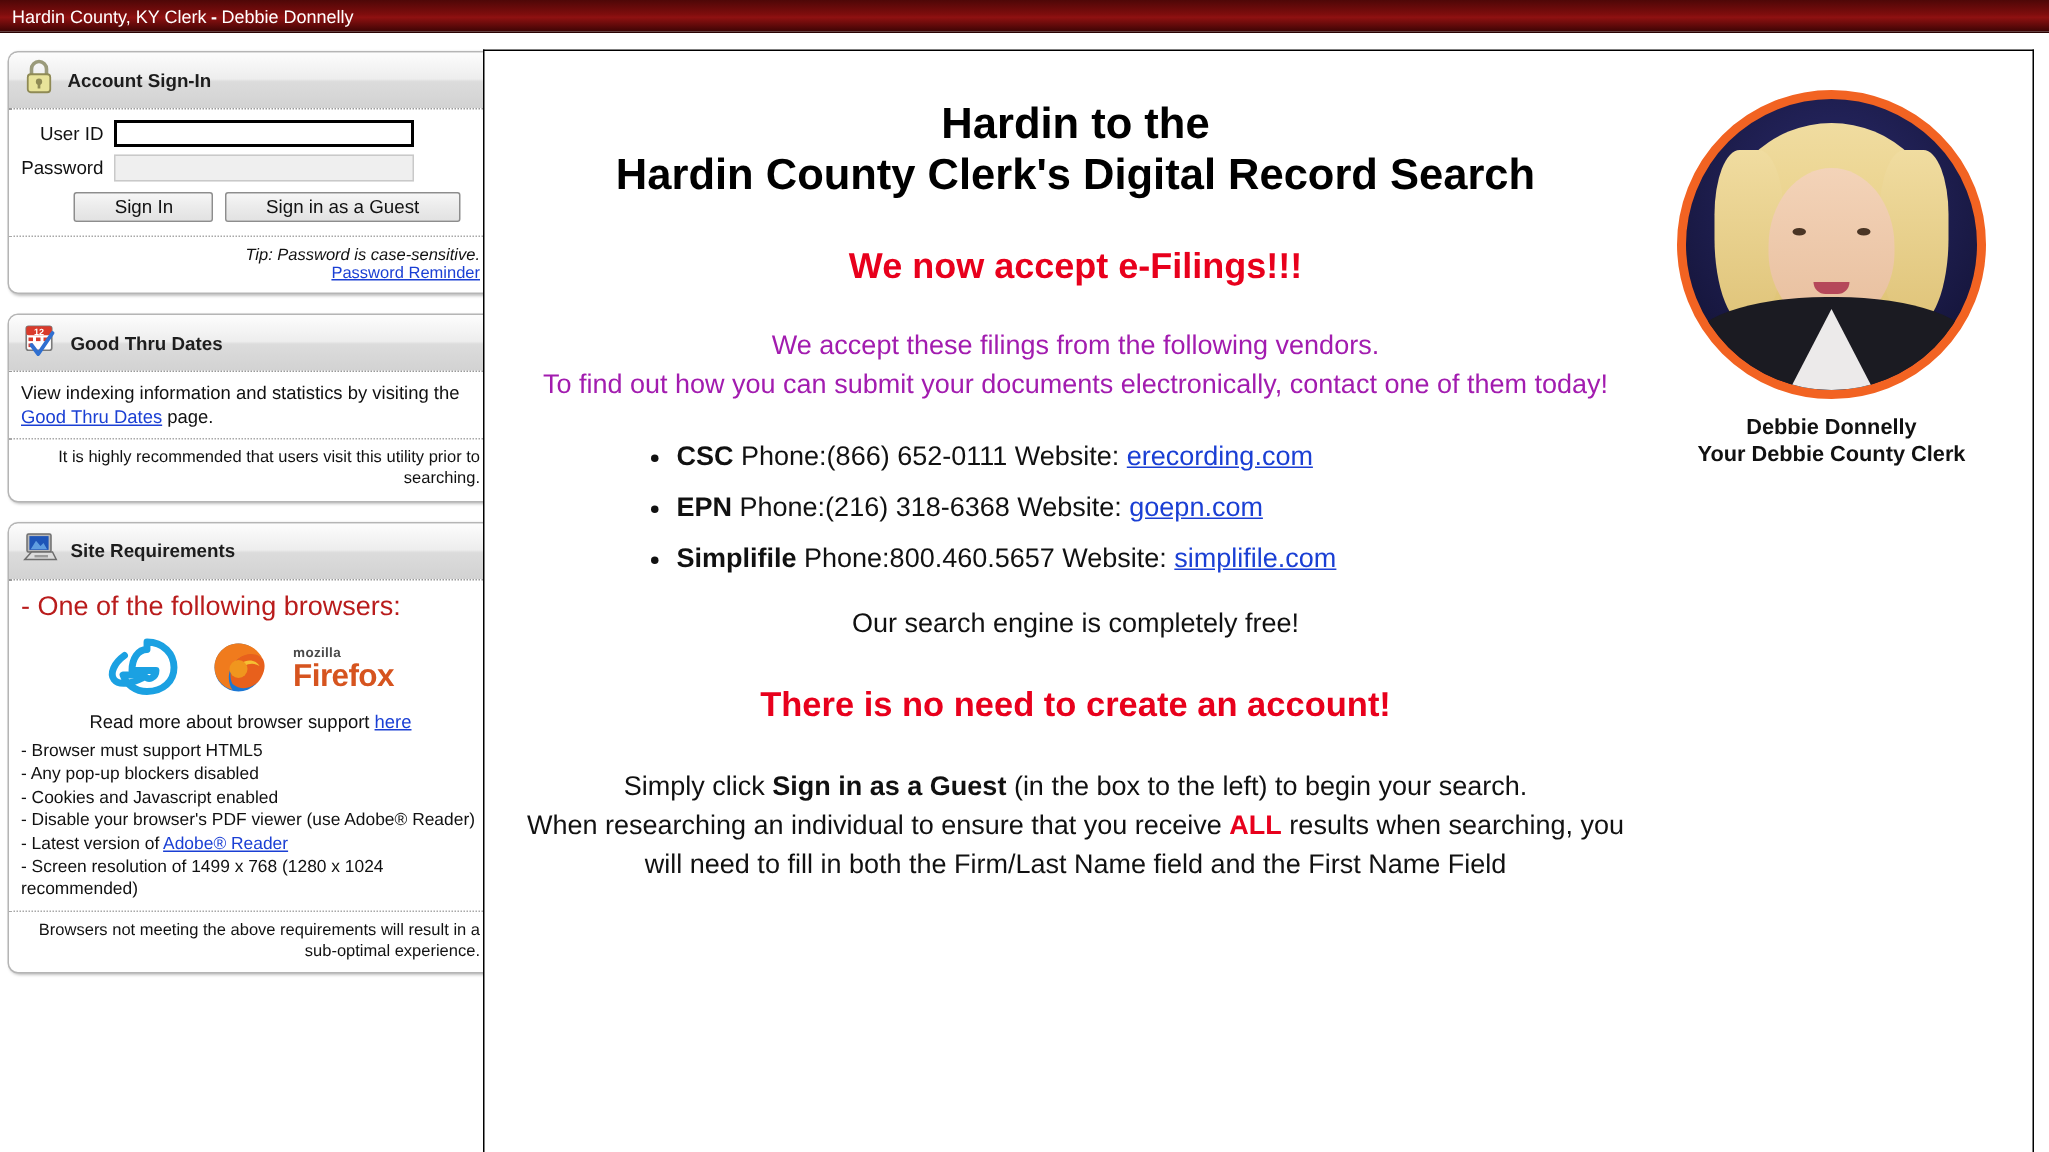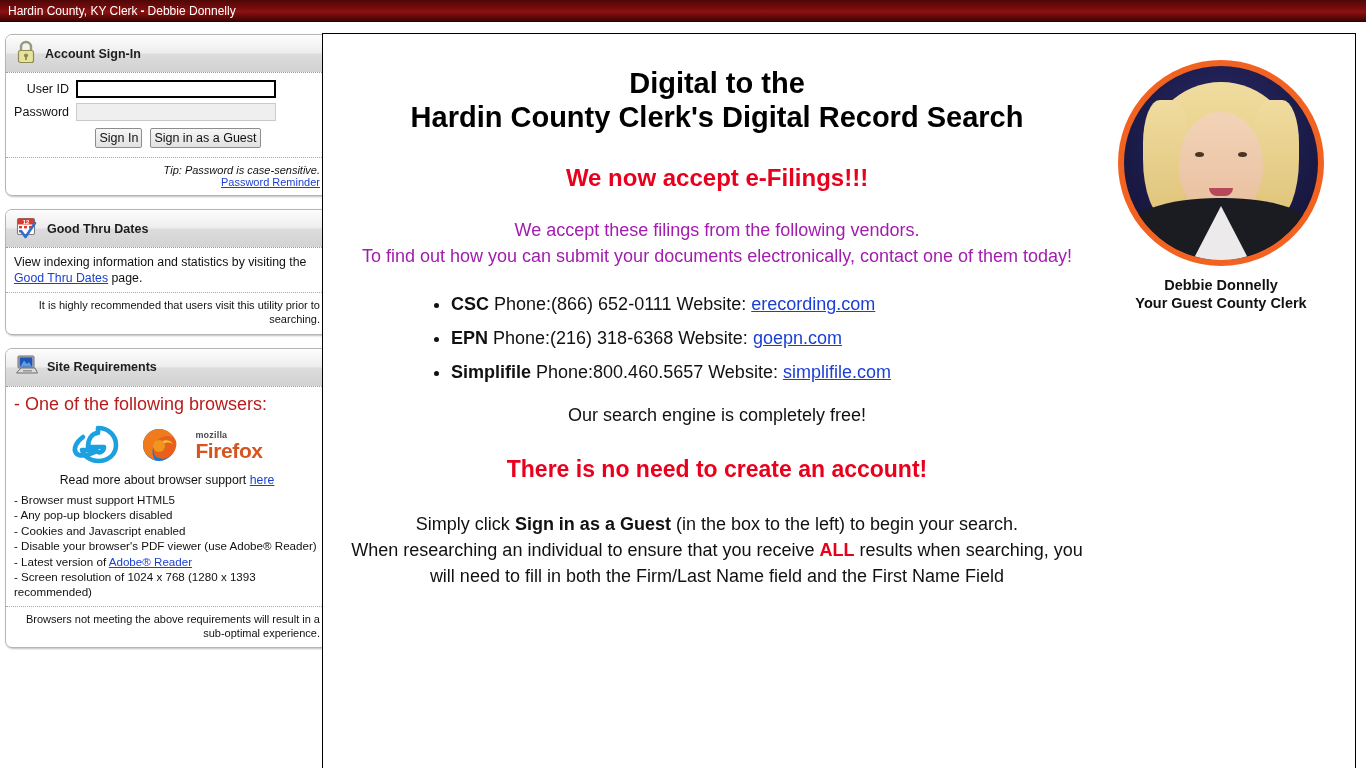--- a/index.html
+++ b/index.html
@@ -67,21 +67,21 @@
   }
   .inp.focused { border: 2px solid #000; background: #fff; outline: none; }
   .inp.disabled { border: 1px solid #c9c9c9; background: #efefef; }
   .btn-row { display: flex; justify-content: center; gap: 8px; margin: 7px 0 3px 22px; }
   .btn {
     font-family: "Liberation Sans", sans-serif;
     font-size: 12.5px; color: #111;
     background: linear-gradient(to bottom,#f6f6f6 0%, #ebebeb 50%, #e2e2e2 100%);
     border: 1px solid #8d8d8d;
     border-radius: 2px;
-    padding: 2px 3px;
+    padding: 2px 26px;
     cursor: pointer;
   }
   .tip { font-style: italic; }
   a.lnk { color: #1a3fd4; text-decoration: underline; }
 
   
   .gtd-text { font-size: 12.3px; color: #111; line-height: 1.28; }
   .note { font-size: 11px; color: #111; text-align: right; line-height: 1.25; }
 
   
@@ -297,21 +297,21 @@
       </div>
 
       <div class="req-list">
         <div>- Browser must support HTML5</div>
         <div>- Any pop-up blockers disabled</div>
         <div>- Cookies and Javascript enabled</div>
         <div>- Disable your browser's PDF viewer (use Adobe® Reader)</div>
         <div>
           <span>- Latest version of </span><a class="lnk" href="#">Adobe® Reader</a>
         </div>
-        <div>- Screen resolution of 1024 x 768 (1280 x 1393 recommended)</div>
+        <div>- Screen resolution of 1499 x 768 (1280 x 1024 recommended)</div>
       </div>
     </div>
     <div class="panel-foot">
       <div class="note">Browsers not meeting the above requirements will result in a sub-optimal experience.</div>
     </div>
   </div>
 
 </div>
 
 <div id="main">
@@ -324,27 +324,27 @@
         <div class="p-hairfront-r"></div>
         <div class="p-face"></div>
         <div class="p-eye l"></div>
         <div class="p-eye r"></div>
         <div class="p-mouth"></div>
         <div class="p-shoulders"></div>
         <div class="p-collar"></div>
       </div>
       <div class="portrait-name">
         <div>Debbie Donnelly</div>
-        <div>Your Guest County Clerk</div>
+        <div>Your Debbie County Clerk</div>
       </div>
     </div>
 
     <div class="content-col">
       <h1 class="welcome">
-        <span>Digital to the</span><br>
+        <span>Hardin to the</span><br>
         <span>Hardin County Clerk's Digital Record Search</span>
       </h1>
 
       <div class="efiling">We now accept e-Filings!!!</div>
 
       <div class="vendor-intro">
         <span>We accept these filings from the following vendors.</span><br>
         <span>To find out how you can submit your documents electronically, contact one of them today!</span>
       </div>
 

